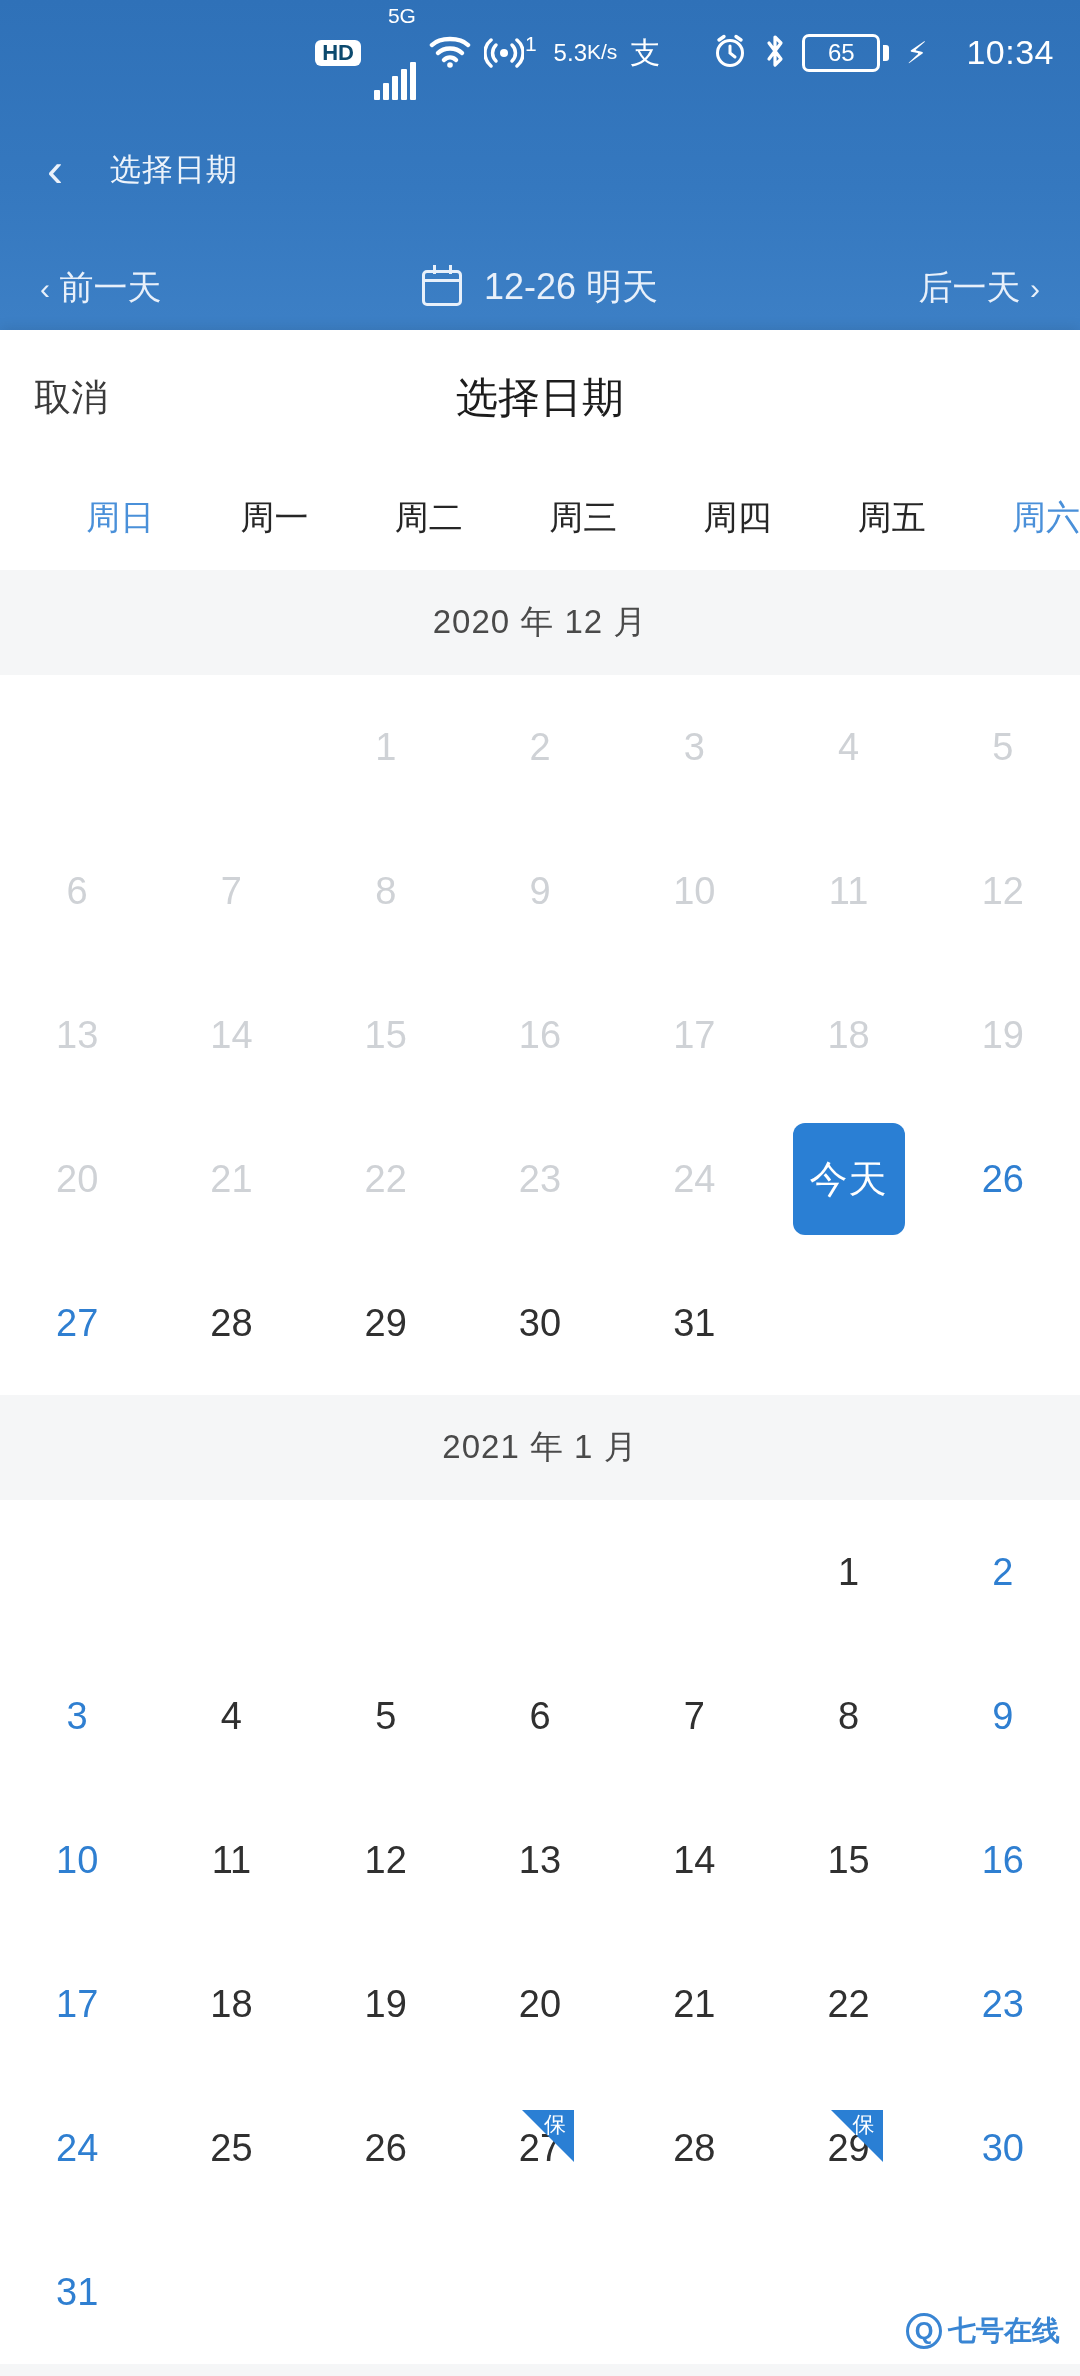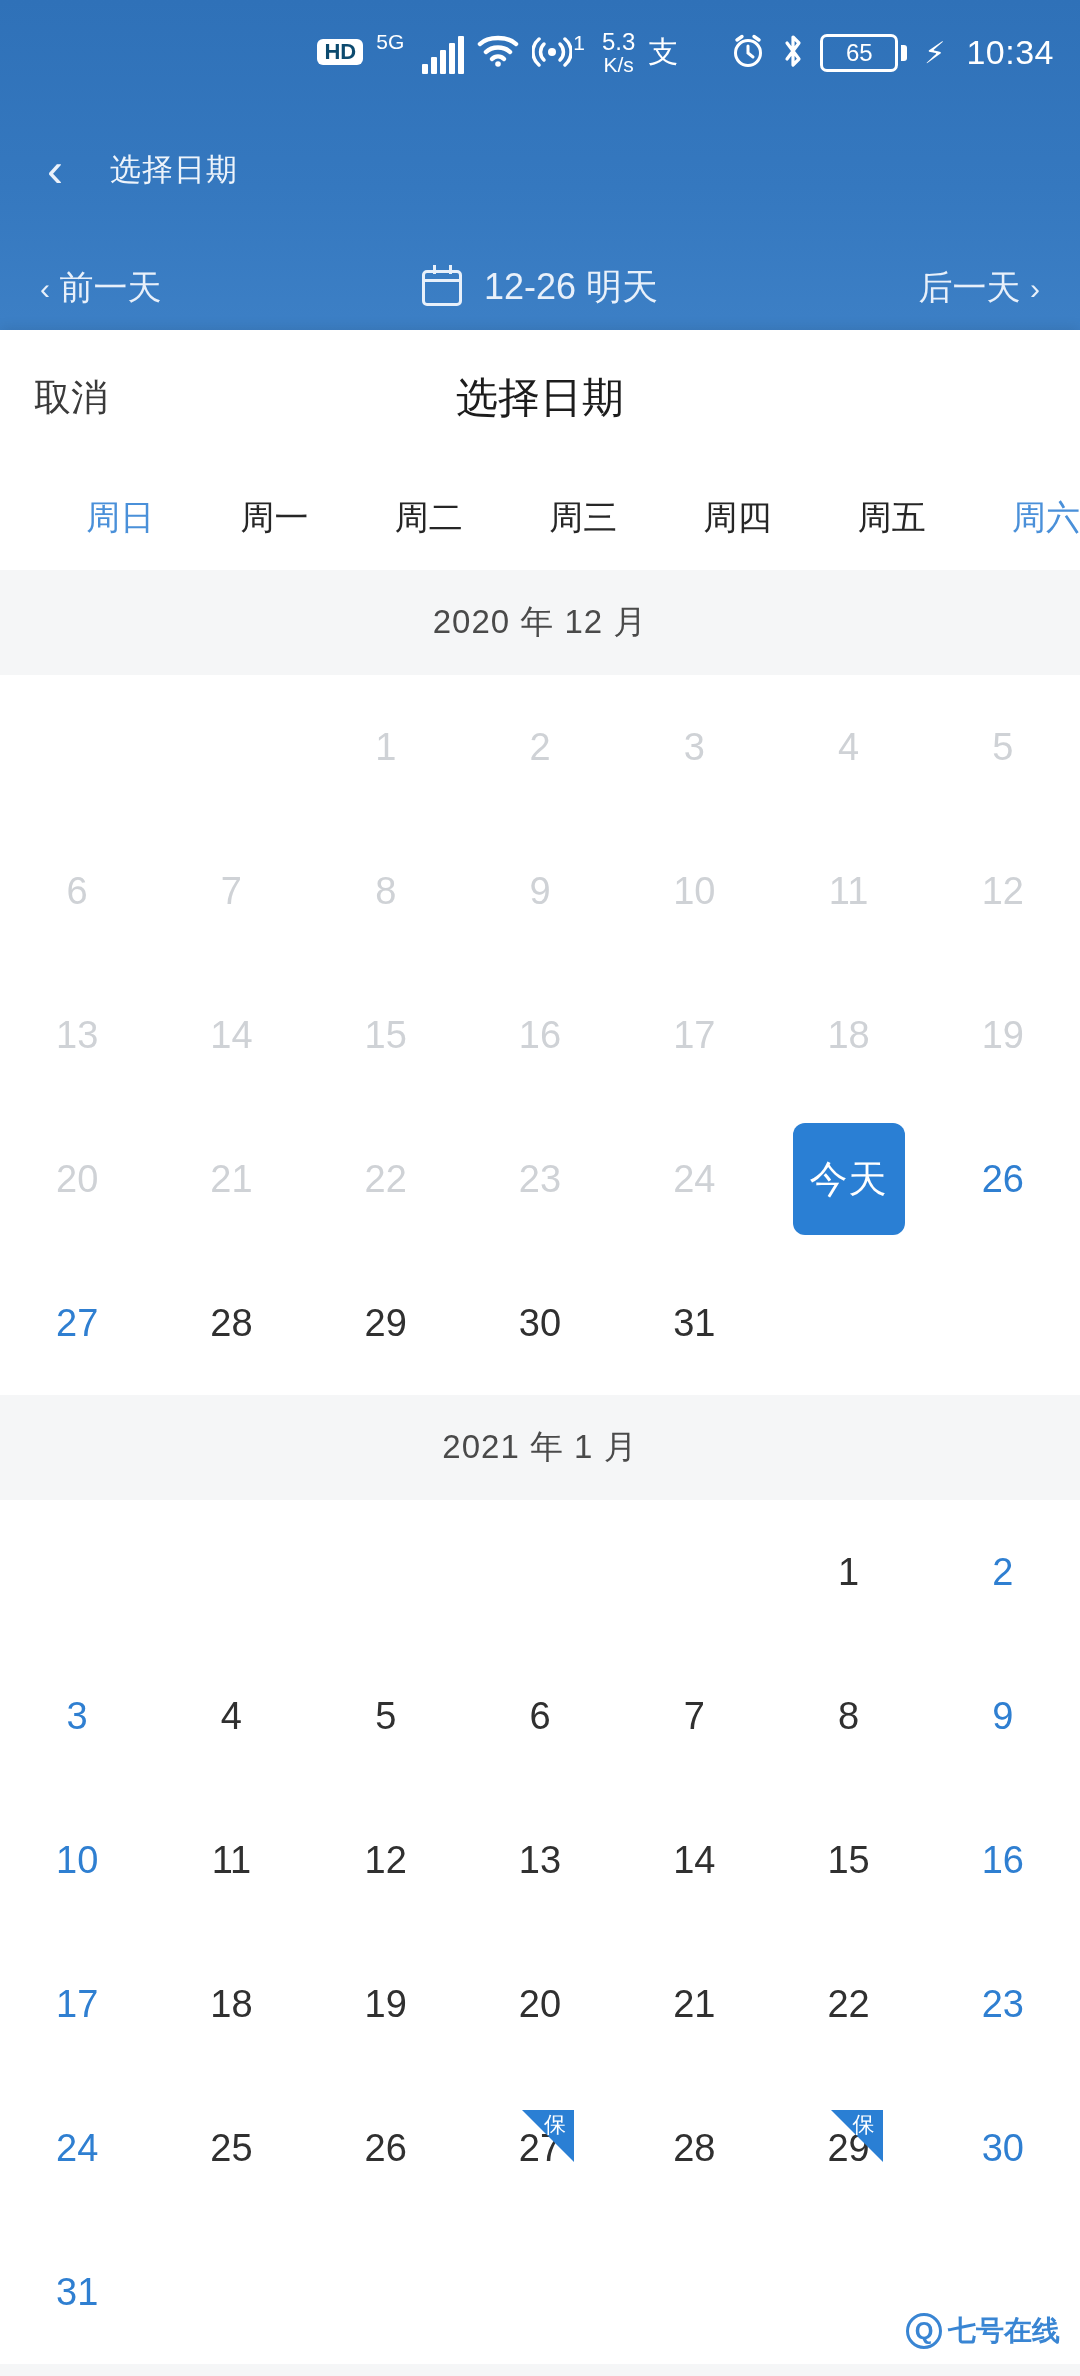--- a/index.html
+++ b/index.html
@@ -19,47 +19,47 @@
     position:absolute; left:0; top:0; width:1080px; height:105px;
     display:flex; align-items:center; justify-content:flex-end;
     padding-right:26px; gap:0px; color:#ffffff;
   }
   .sb-left-icons{ display:flex; align-items:center; gap:13px; }
   .sb-right-icons{ display:flex; align-items:center; gap:15px; margin-left:52px; }
   .hd-badge{
     background:#ffffff; color:#0c4a6e; font-size:22px; font-weight:bold;
     border-radius:6px; padding:2px 7px; line-height:1; letter-spacing:0px;
   }
-  .signal-wrap{ display:flex; align-items:flex-end; gap:18px; }
+  .signal-wrap{ display:flex; align-items:flex-end; gap:18px;flex-direction:column; }
   .net-sup{ font-size:21px; line-height:1; margin-bottom:22px; }
   .bars{ display:flex; align-items:flex-end; gap:3px; height:34px; }
   .bars i{ display:block; width:6px; background:#fff; border-radius:1px; }
   .bars i:nth-child(1){ height:10px; }
   .bars i:nth-child(2){ height:17px; }
   .bars i:nth-child(3){ height:24px; }
   .bars i:nth-child(4){ height:31px; }
   .bars i:nth-child(5){ height:38px; }
   .hotspot-wrap{ position:relative; display:flex; align-items:flex-start; }
   .hotspot-sup{ font-size:21px; line-height:1; margin-top:-2px; margin-left:1px; }
   .speed{
-    display:flex; flex-direction:column; align-items:center; justify-content:flex-start;
+    display:flex; flex-direction:row; align-items:center; justify-content:flex-start;
     line-height:1.05; font-size:24px; margin-left:4px;
   }
   .speed .u{ font-size:21px; }
   .battery{
     display:flex; align-items:center;
   }
   .batt-body{
     border:3px solid #ffffff; border-radius:7px; width:78px; height:38px;
     display:flex; align-items:center; justify-content:center;
     font-size:24px; color:#ffffff; letter-spacing:0px;
   }
   .batt-cap{ width:6px; height:16px; background:#fff; border-radius:0 3px 3px 0; margin-left:3px; }
   .bolt{ font-size:30px; line-height:1; margin-left:2px; }
-  .clock{ font-size:34px; letter-spacing:0.5px; margin-left:6px; }
+  .clock{ font-size:34px; letter-spacing:0.5px; margin-left:24px; }
 
   .appbar{
     position:absolute; left:0; top:105px; width:1080px; height:130px;
     display:flex; align-items:center; color:#ffffff;
   }
   .appbar .back{
     width:110px; display:flex; align-items:center; justify-content:center;
     font-size:48px; font-weight:300; line-height:1; color:#eaf1fa;
   }
   .appbar .title{

